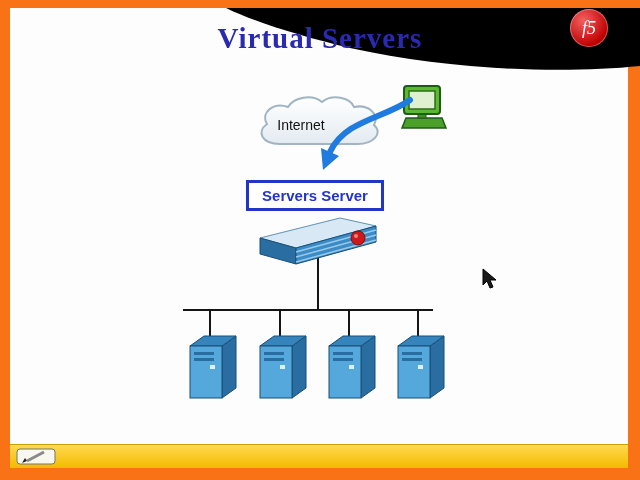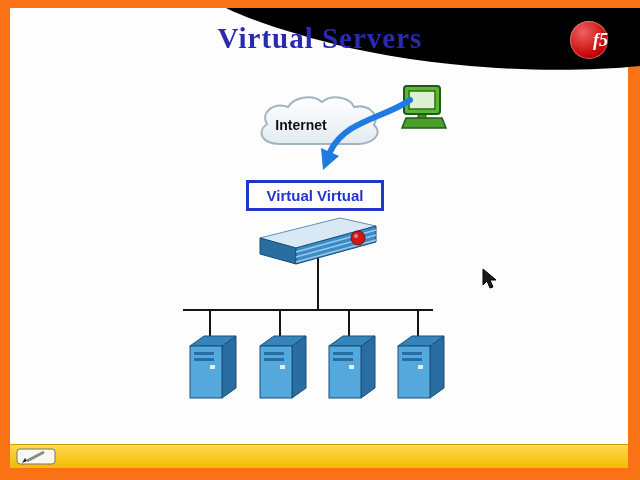--- a/index.html
+++ b/index.html
@@ -10,30 +10,30 @@
 
   
   #swoosh{left:200px;top:8px;width:440px;height:70px;}
 
   
   #page-title{left:200px;top:22px;width:240px;text-align:center;
     font-family:"Liberation Serif",serif;font-weight:bold;font-size:29px;
     color:#2a2ab0;z-index:5;letter-spacing:1px;}
 
   
-  #f5-logo{left:570px;top:21px;width:38px;height:38px;border-radius:50%;
+  #f5-logo{left:570px;top:9px;width:38px;height:38px;border-radius:50%;
     background:radial-gradient(circle at 35% 30%, #f26060, #c00000 70%, #8a0000);
-    color:#fff;display:flex;align-items:center;justify-content:flex-end;
-    font-family:"Liberation Serif",serif;font-style:italic;font-weight:bold;font-size:18px;
+    color:#fff;display:flex;align-items:center;justify-content:center;
+    font-family:"Liberation Serif",serif;font-style:italic;font-weight:normal;font-size:18px;
     z-index:6;box-shadow:inset 0 0 0 1px rgba(255,255,255,.35);}
 
   
   #internet-cloud{left:248px;top:92px;width:142px;height:66px;}
   #internet-label{left:258px;top:117px;width:86px;text-align:center;
-    font-weight:bold;font-size:14px;color:#111;z-index:4;}
+    font-weight:normal;font-size:14px;color:#111;z-index:4;}
 
   
   #client-computer{left:396px;top:82px;width:52px;height:56px;z-index:4;}
 
   
   #conn-arrow{left:310px;top:90px;width:120px;height:95px;z-index:5;}
 
   
   #vs-box{left:246px;top:180px;width:132px;height:25px;border:3px solid #2136c8;
     background:#fff;display:flex;align-items:center;justify-content:center;z-index:3;}
@@ -96,21 +96,21 @@
     <rect x="8" y="4" width="36" height="28" rx="3" fill="#5cb830" stroke="#1e5c14" stroke-width="2"></rect>
     <rect x="13" y="9" width="26" height="18" fill="#dff0d0" stroke="#2a6e1a" stroke-width="1.5"></rect>
   </svg>
 
   <svg id="conn-arrow" class="abs" viewBox="0 0 120 95" width="120" height="95">
     <path d="M100,10 C75,28 35,30 20,62" fill="none" stroke="#1f7be0" stroke-width="6" stroke-linecap="round"></path>
     <polygon points="13,80 29,66 11,58" fill="#1f7be0"></polygon>
   </svg>
 
   <div id="vs-box" class="abs">
-    <span id="vs-label">Virtual Virtual</span>
+    <span id="vs-label">Servers Server</span>
   </div>
 
   <svg id="appliance" class="abs" viewBox="0 0 130 58" width="130" height="58">
     <polygon points="8,28 88,8 124,16 44,38" fill="#d8e8f4" stroke="#6090b8"></polygon>
     <polygon points="8,28 44,38 44,54 8,44" fill="#2a6da0" stroke="#184f78"></polygon>
     <polygon points="44,38 124,16 124,32 44,54" fill="#3a8cc8" stroke="#184f78"></polygon>
     <line x1="44" y1="42" x2="124" y2="20" stroke="#9cc8e8" stroke-width="1.5"></line>
     <line x1="44" y1="47" x2="124" y2="25" stroke="#9cc8e8" stroke-width="1.5"></line>
     <line x1="44" y1="52" x2="124" y2="30" stroke="#9cc8e8" stroke-width="1.5"></line>
     <circle cx="106" cy="28" r="7" fill="#cc1a1a" stroke="#7a0e0e"></circle>

